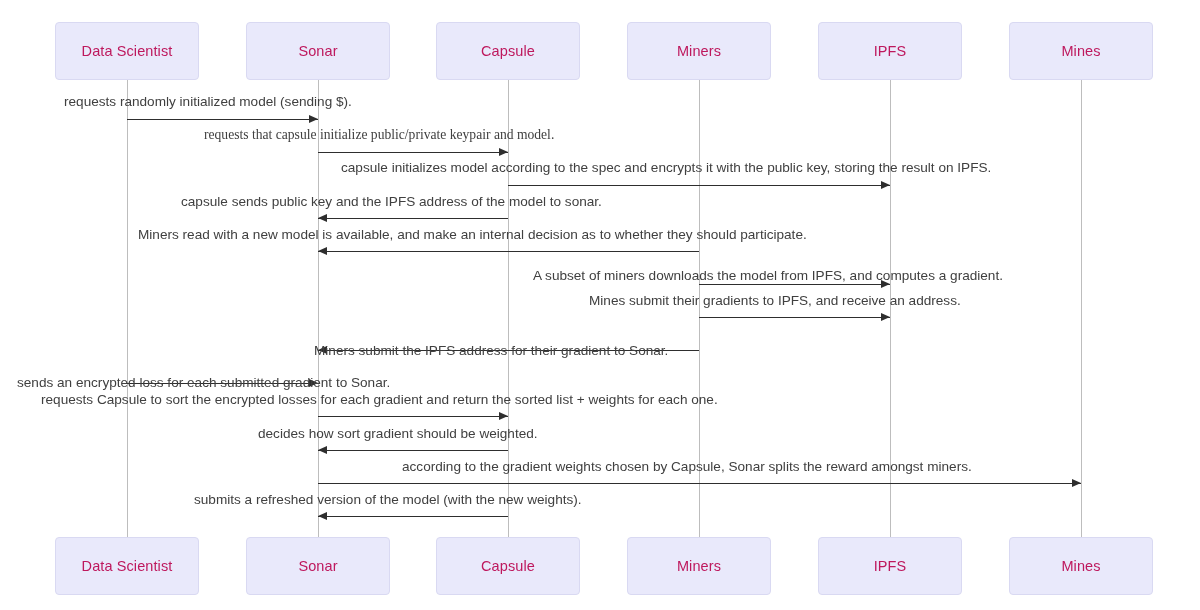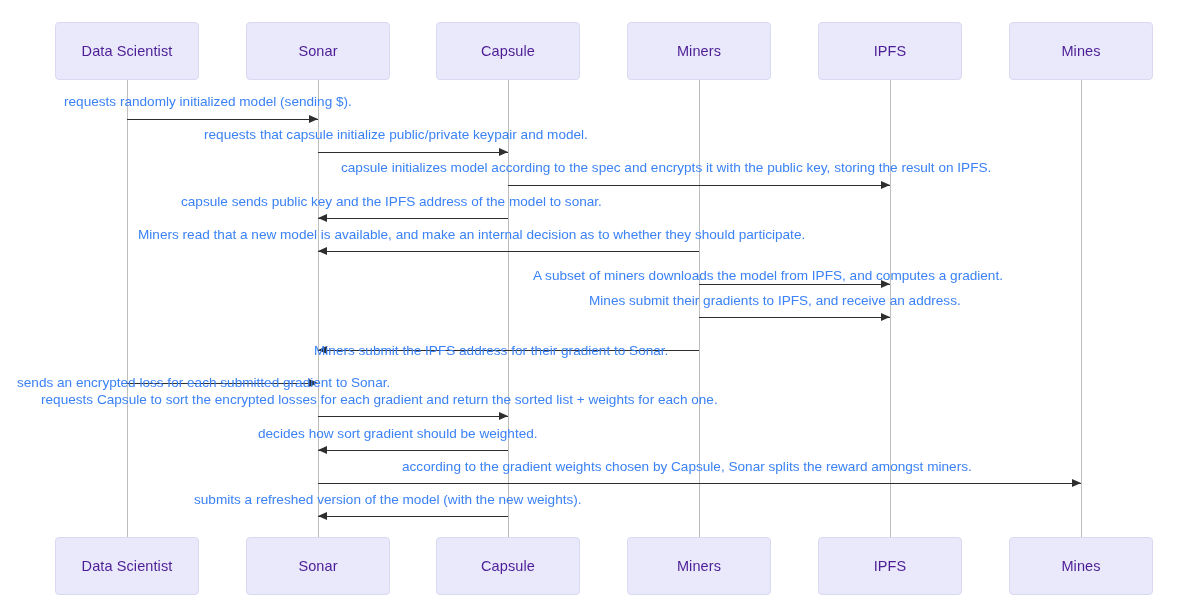--- a/index.html
+++ b/index.html
@@ -19,21 +19,21 @@
   }
   .actor-box {
     position: absolute;
     box-sizing: border-box;
     background: #e9e9fb;
     border: 1px solid #d9d9f2;
     border-radius: 4px;
     display: flex;
     align-items: center;
     justify-content: center;
-    color: #4c1d95;
+    color: #be185d;
     font-size: 14.5px;
     line-height: 1;
     letter-spacing: 0.1px;
   }
   .lifeline {
     position: absolute;
     width: 1px;
     background: #bdbdbd;
   }
   .msg-line {
@@ -49,21 +49,21 @@
     border-bottom: 4.5px solid transparent;
   }
   .msg-head.right {
     border-left: 9px solid #2e2e2e;
   }
   .msg-head.left {
     border-right: 9px solid #2e2e2e;
   }
   .msg-label {
     position: absolute;
-    color: #3b82f6;
+    color: #404040;
     font-size: 13.6px;
     line-height: 1;
     white-space: nowrap;
   }
 </style>
 </head>
 <body>
 
 <div id="diagram">
   <div id="lifelines-layer">
@@ -116,36 +116,36 @@
     </div>
   <div id="messages-layer">
       <div>
         <div class="msg-line" style="left: 127px; top: 119px; width: 191px;"></div>
         <div class="msg-head right" style="top: 115px; left: 309px;"></div>
         <div class="msg-label" style="left: 64px; top: 95px;">requests randomly initialized model (sending $).</div>
       </div>
       <div>
         <div class="msg-line" style="left: 318px; top: 152px; width: 190px;"></div>
         <div class="msg-head right" style="top: 148px; left: 499px;"></div>
-        <div class="msg-label" style="left: 204px; top: 128px;">requests that capsule initialize public/private keypair and model.</div>
+        <div class="msg-label" style="left: 204px; top: 128px; font-family: Liberation Serif, serif;">requests that capsule initialize public/private keypair and model.</div>
       </div>
       <div>
         <div class="msg-line" style="left: 508px; top: 185px; width: 382px;"></div>
         <div class="msg-head right" style="top: 181px; left: 881px;"></div>
         <div class="msg-label" style="left: 341px; top: 161px;">capsule initializes model according to the spec and encrypts it with the public key, storing the result on IPFS.</div>
       </div>
       <div>
         <div class="msg-line" style="left: 318px; top: 218px; width: 190px;"></div>
         <div class="msg-head left" style="top: 214px; left: 318px;"></div>
         <div class="msg-label" style="left: 181px; top: 195px;">capsule sends public key and the IPFS address of the model to sonar.</div>
       </div>
       <div>
         <div class="msg-line" style="left: 318px; top: 251px; width: 381px;"></div>
         <div class="msg-head left" style="top: 247px; left: 318px;"></div>
-        <div class="msg-label" style="left: 138px; top: 228px;">Miners read that a new model is available, and make an internal decision as to whether they should participate.</div>
+        <div class="msg-label" style="left: 138px; top: 228px;">Miners read with a new model is available, and make an internal decision as to whether they should participate.</div>
       </div>
       <div>
         <div class="msg-line" style="left: 699px; top: 284px; width: 191px;"></div>
         <div class="msg-head right" style="top: 280px; left: 881px;"></div>
         <div class="msg-label" style="left: 533px; top: 261px; margin-top: 8px;">A subset of miners downloads the model from IPFS, and computes a gradient.</div>
       </div>
       <div>
         <div class="msg-line" style="left: 699px; top: 317px; width: 191px;"></div>
         <div class="msg-head right" style="top: 313px; left: 881px;"></div>
         <div class="msg-label" style="left: 589px; top: 294px;">Mines submit their gradients to IPFS, and receive an address.</div>

